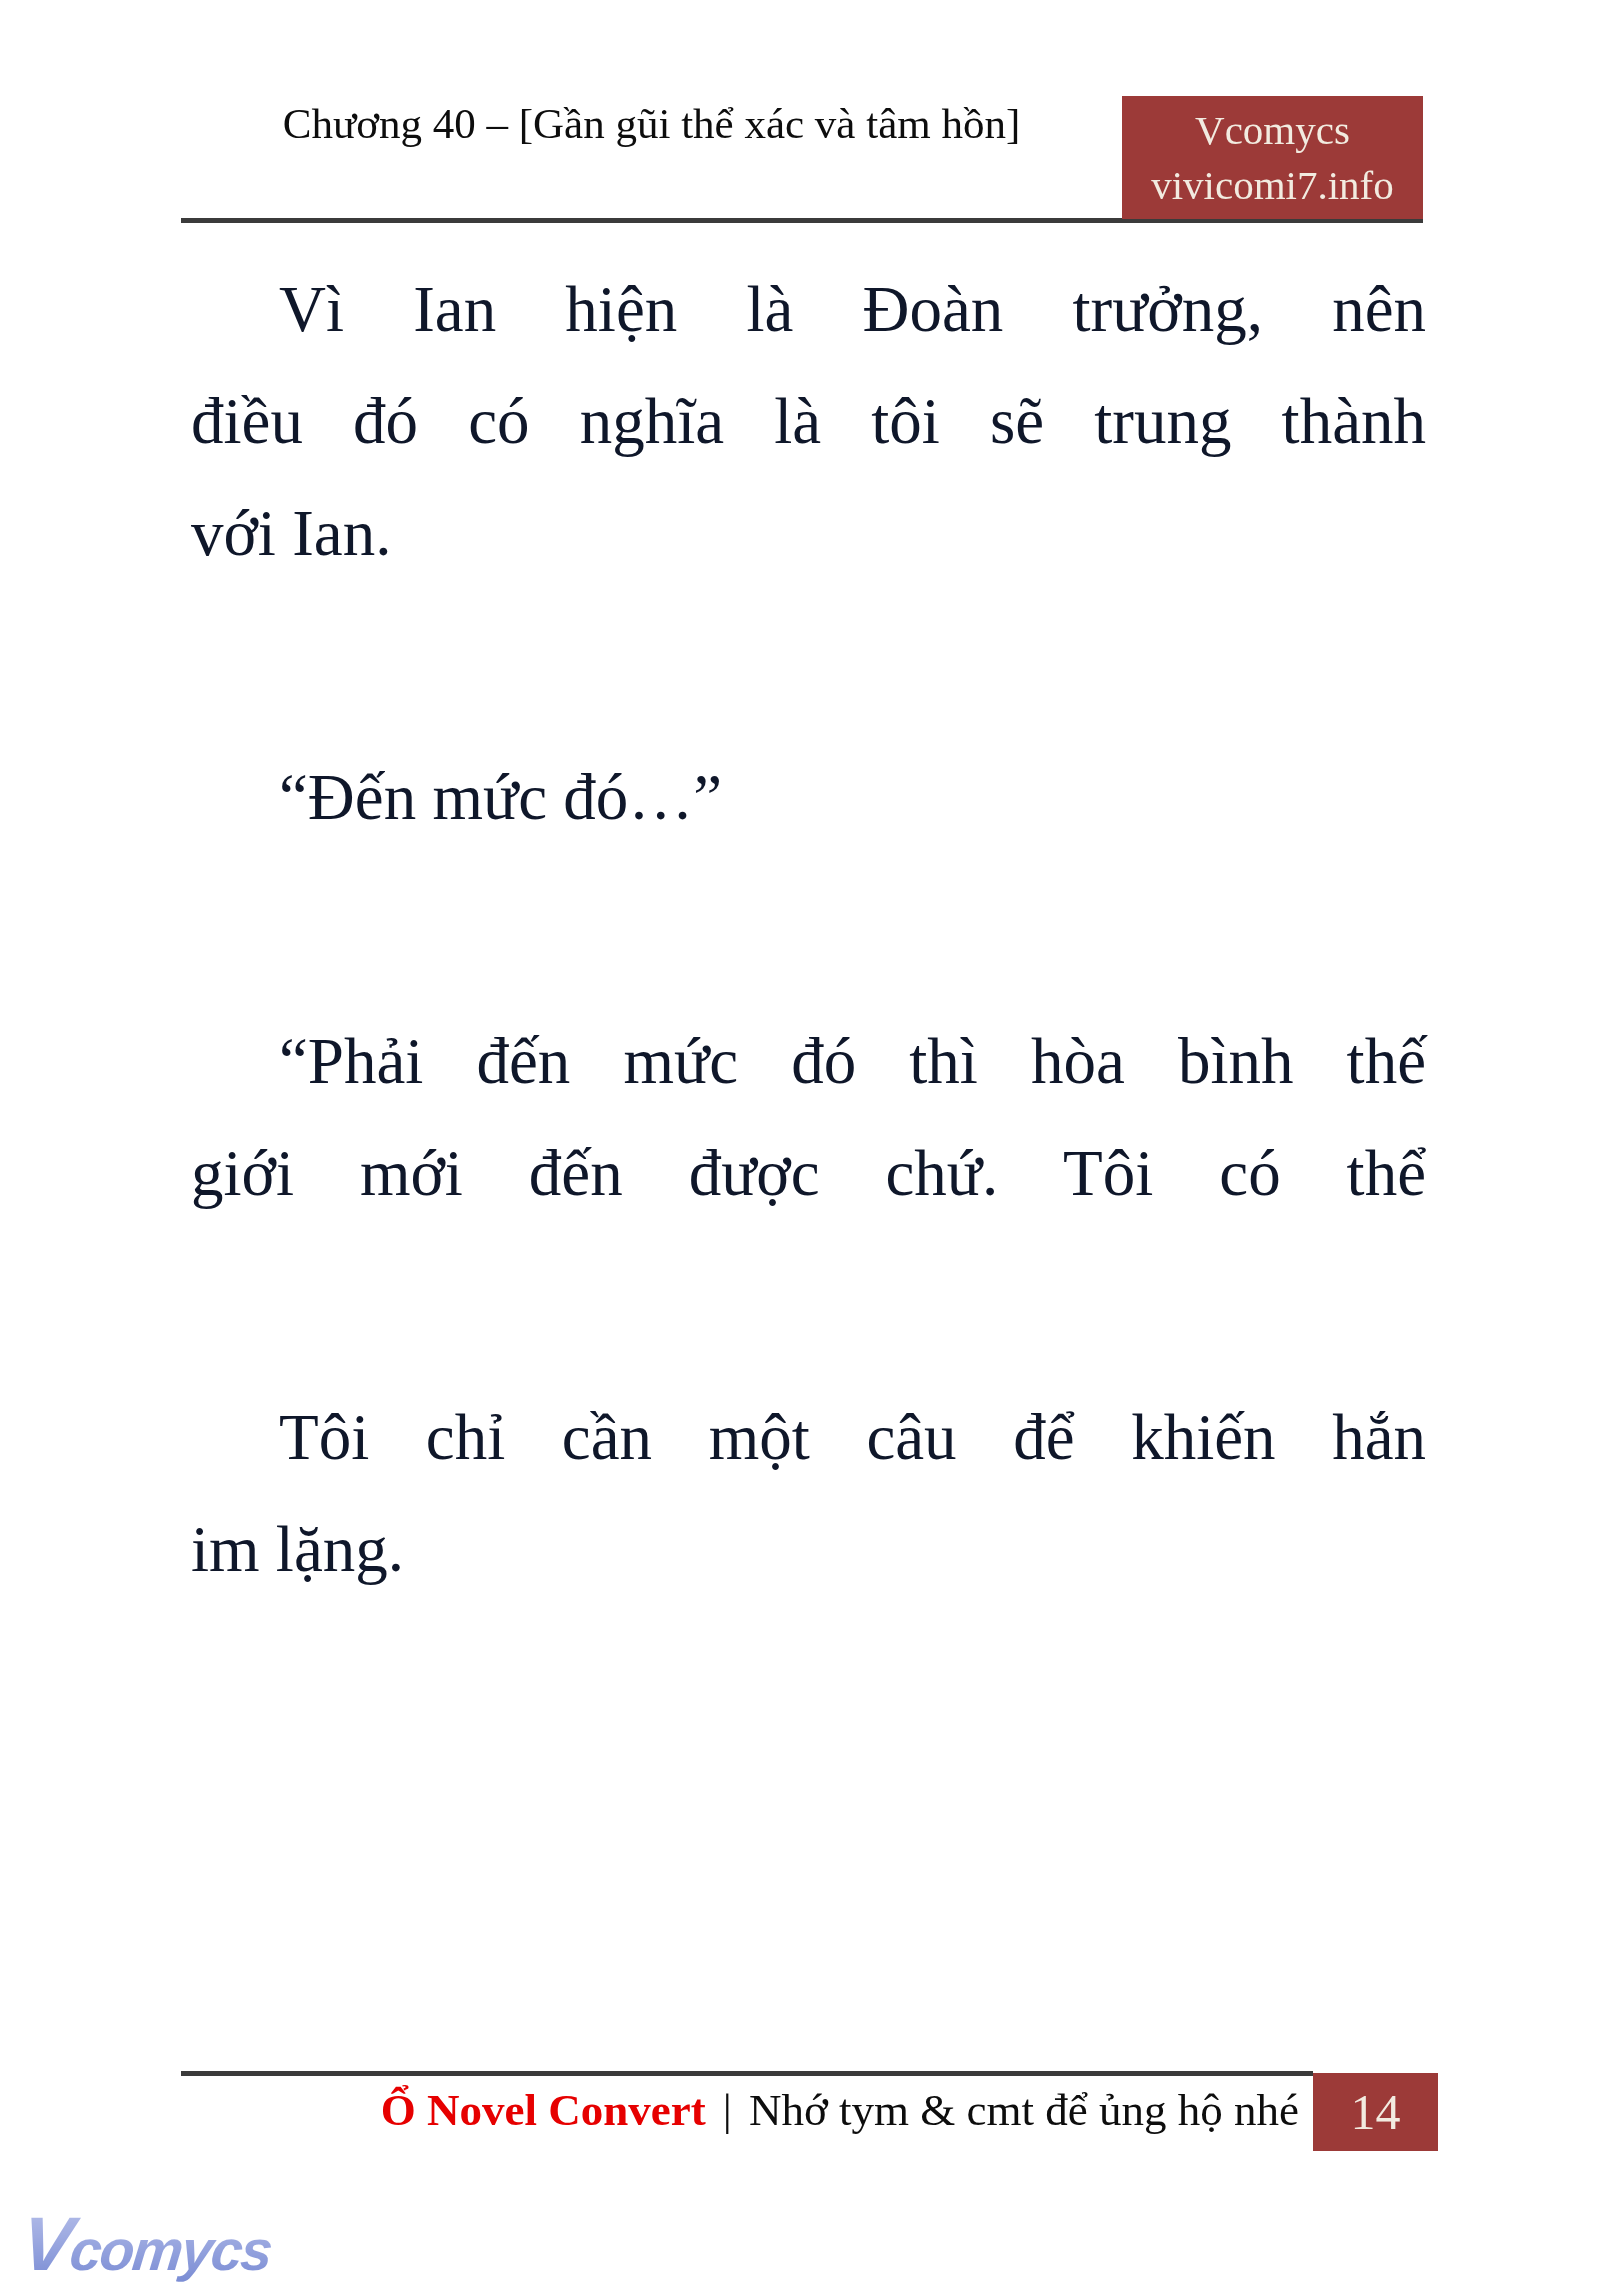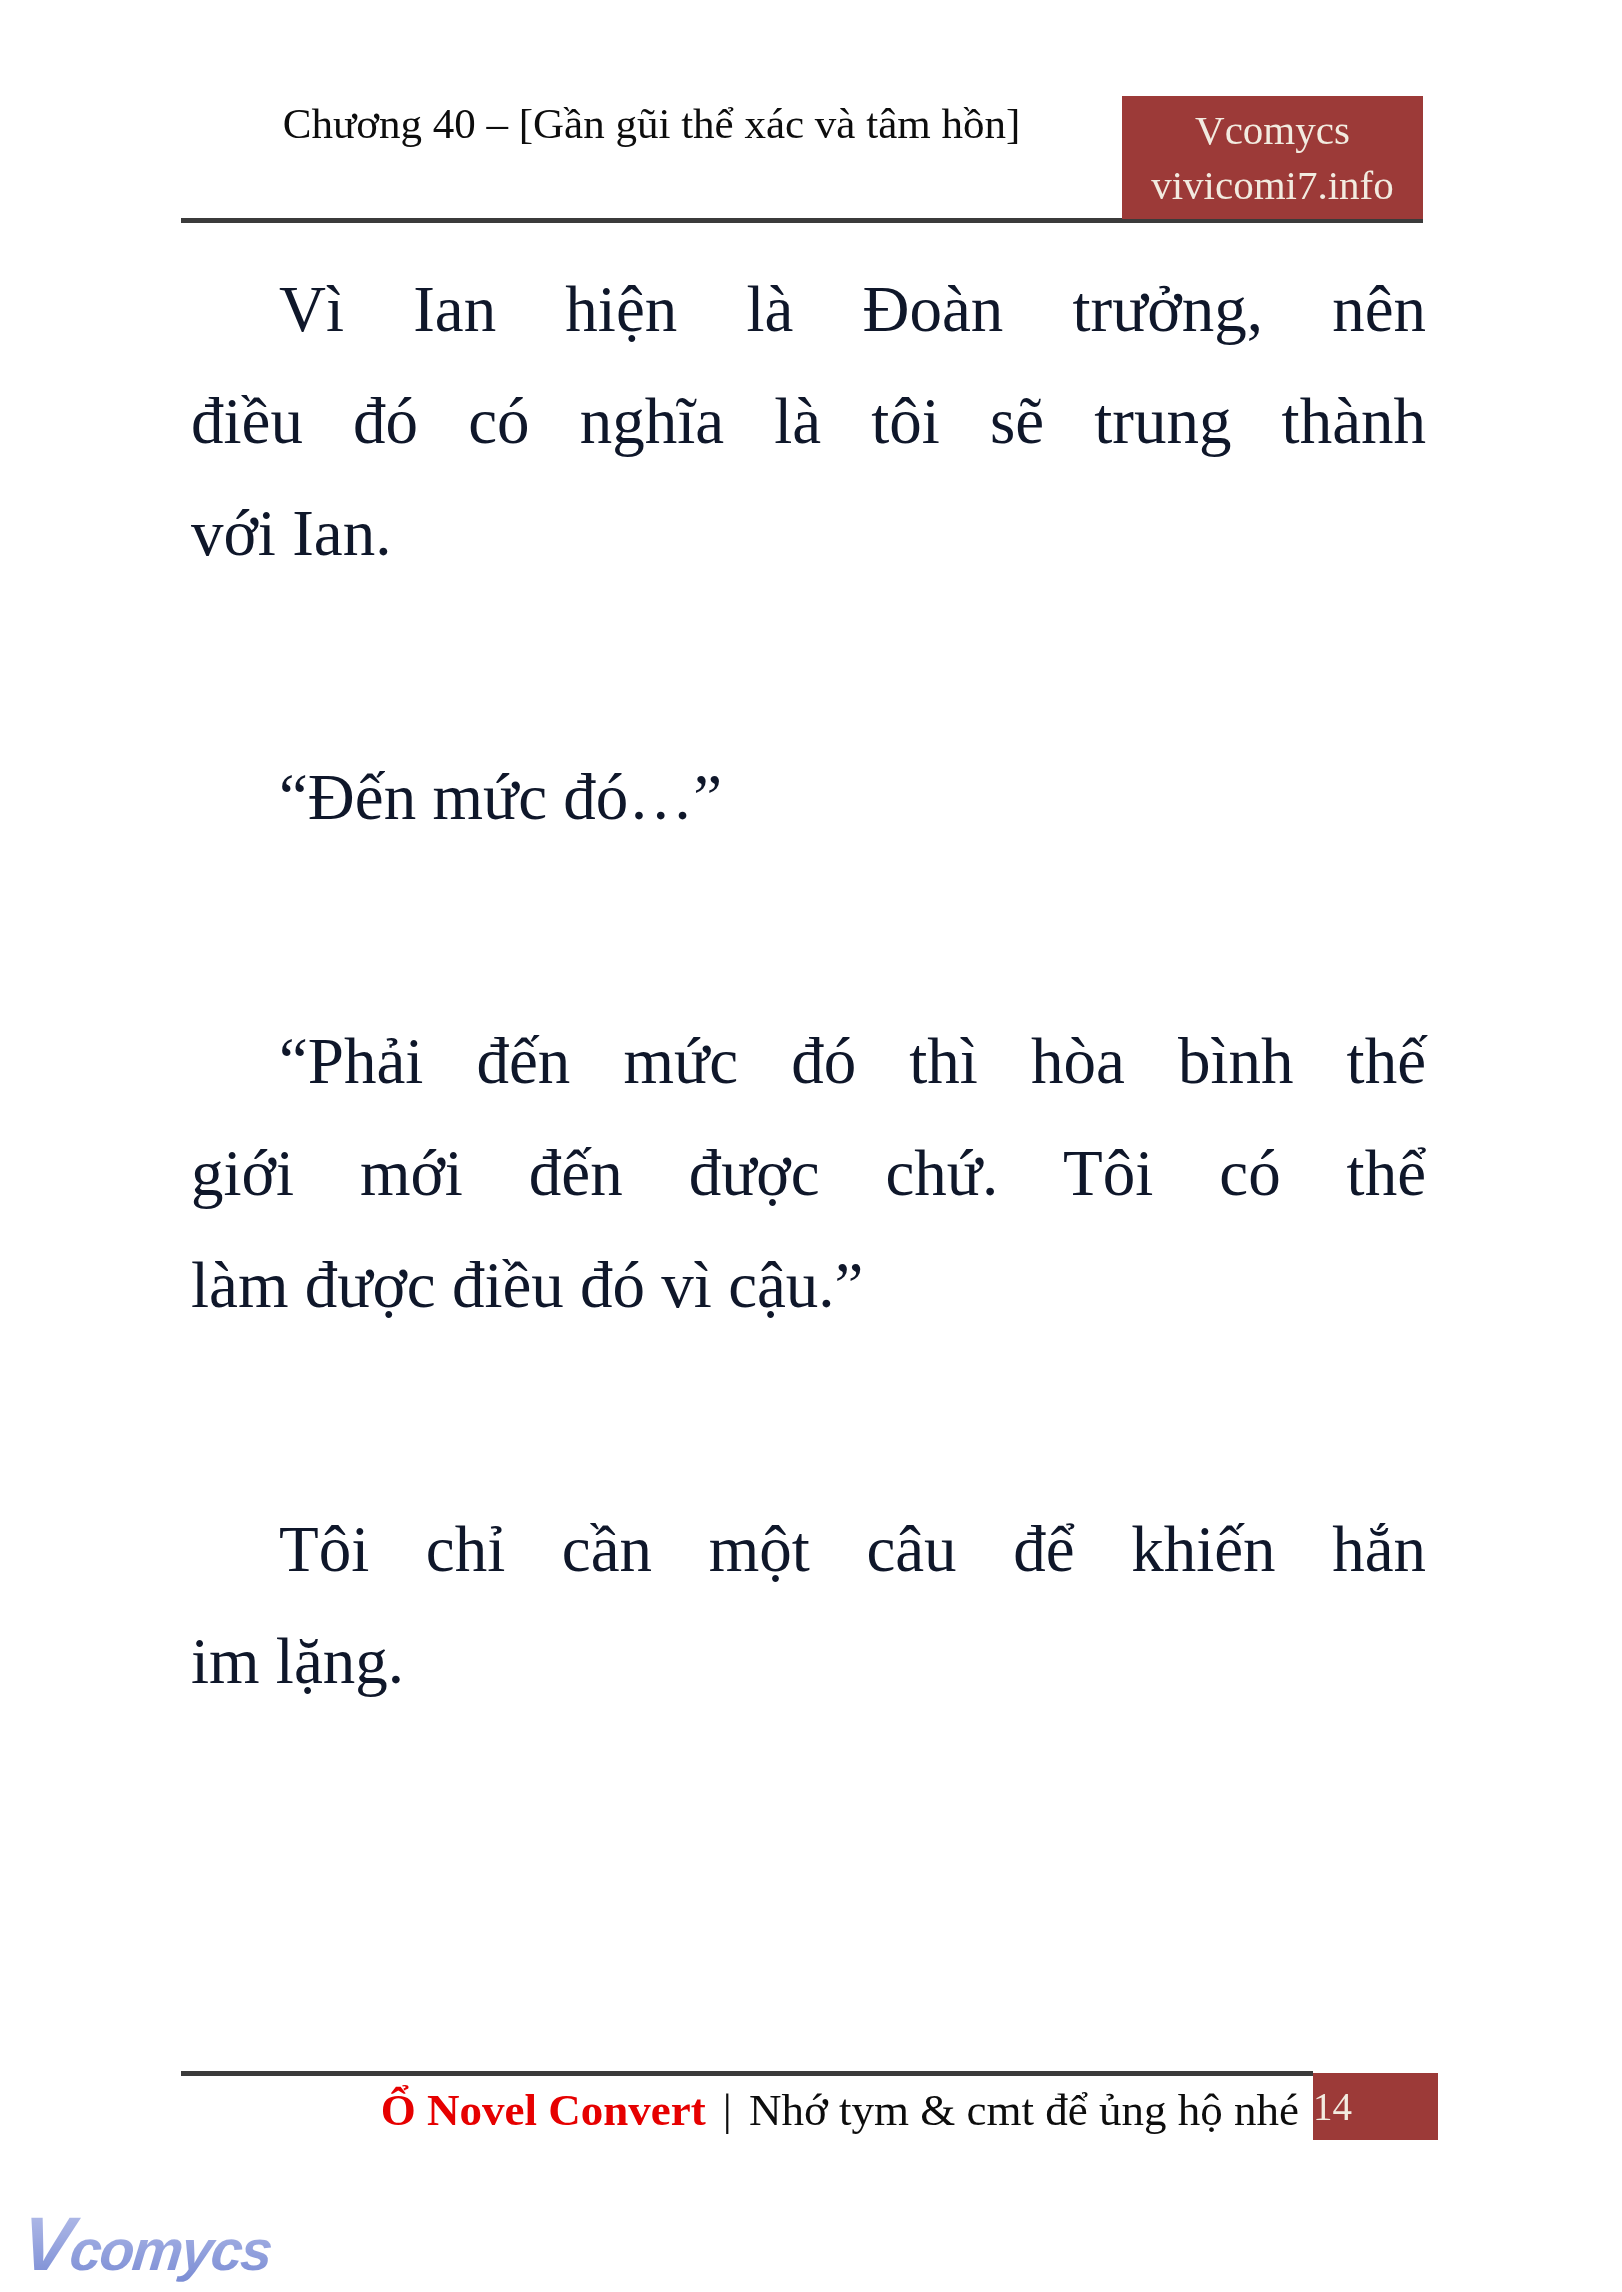--- a/index.html
+++ b/index.html
@@ -73,25 +73,25 @@
     font-size: 45px;
     line-height: 61px;
     color: #0d0d0d;
     white-space: nowrap;
   }
   .footer-brand { font-weight: bold; }
   .footer-sep { color: #0d0d0d; padding: 0 5.9px; }
   .page-number-badge {
     position: absolute;
     left: 1313px; top: 2073px;
-    width: 125px; height: 67px;
+    width: 125px; height: 78px;
     display: flex;
     align-items: center;
-    justify-content: flex-start;
-    font-size: 39px;
+    justify-content: center;
+    font-size: 50px;
   }
 
   
   .watermark {
     position: absolute;
     left: 21.6px; top: 2203px;
     font-family: "Liberation Sans", sans-serif;
     font-weight: bold;
     font-style: italic;
     font-size: 57px;
@@ -125,21 +125,20 @@
         <div class="line justify indent">Vì Ian hiện là Đoàn trưởng, nên</div>
         <div class="line justify">điều đó có nghĩa là tôi sẽ trung thành</div>
         <div class="line">với Ian.</div>
       </div>
       <div class="paragraph">
         <div class="line indent">“Đến mức đó…”</div>
       </div>
       <div class="paragraph">
         <div class="line justify indent">“Phải đến mức đó thì hòa bình thế</div>
         <div class="line justify">giới mới đến được chứ. Tôi có thể</div>
-        <div class="line">làm được điều đó vì cậu.”</div>
       </div>
       <div class="paragraph">
         <div class="line justify indent">Tôi chỉ cần một câu để khiến hắn</div>
         <div class="line">im lặng.</div>
       </div>
     </div>
 
   <div class="footer-rule"></div>
 
   <div class="footer-text">

